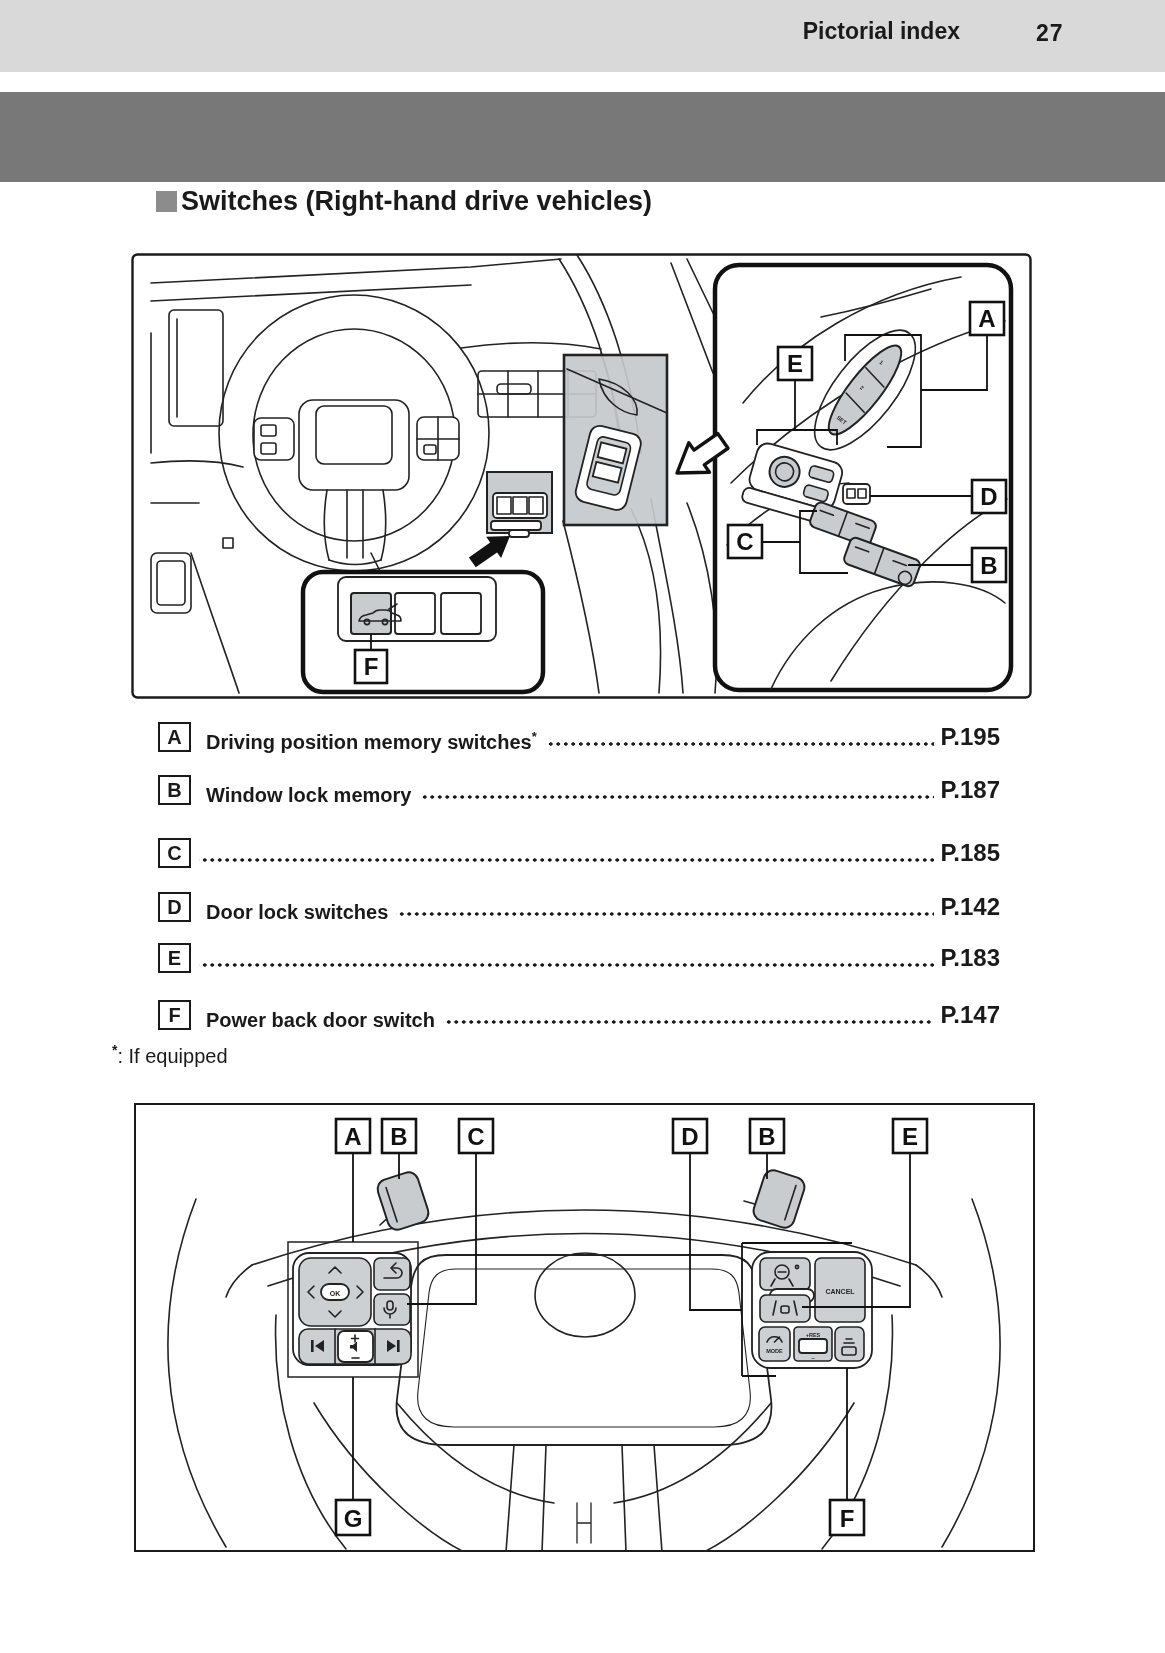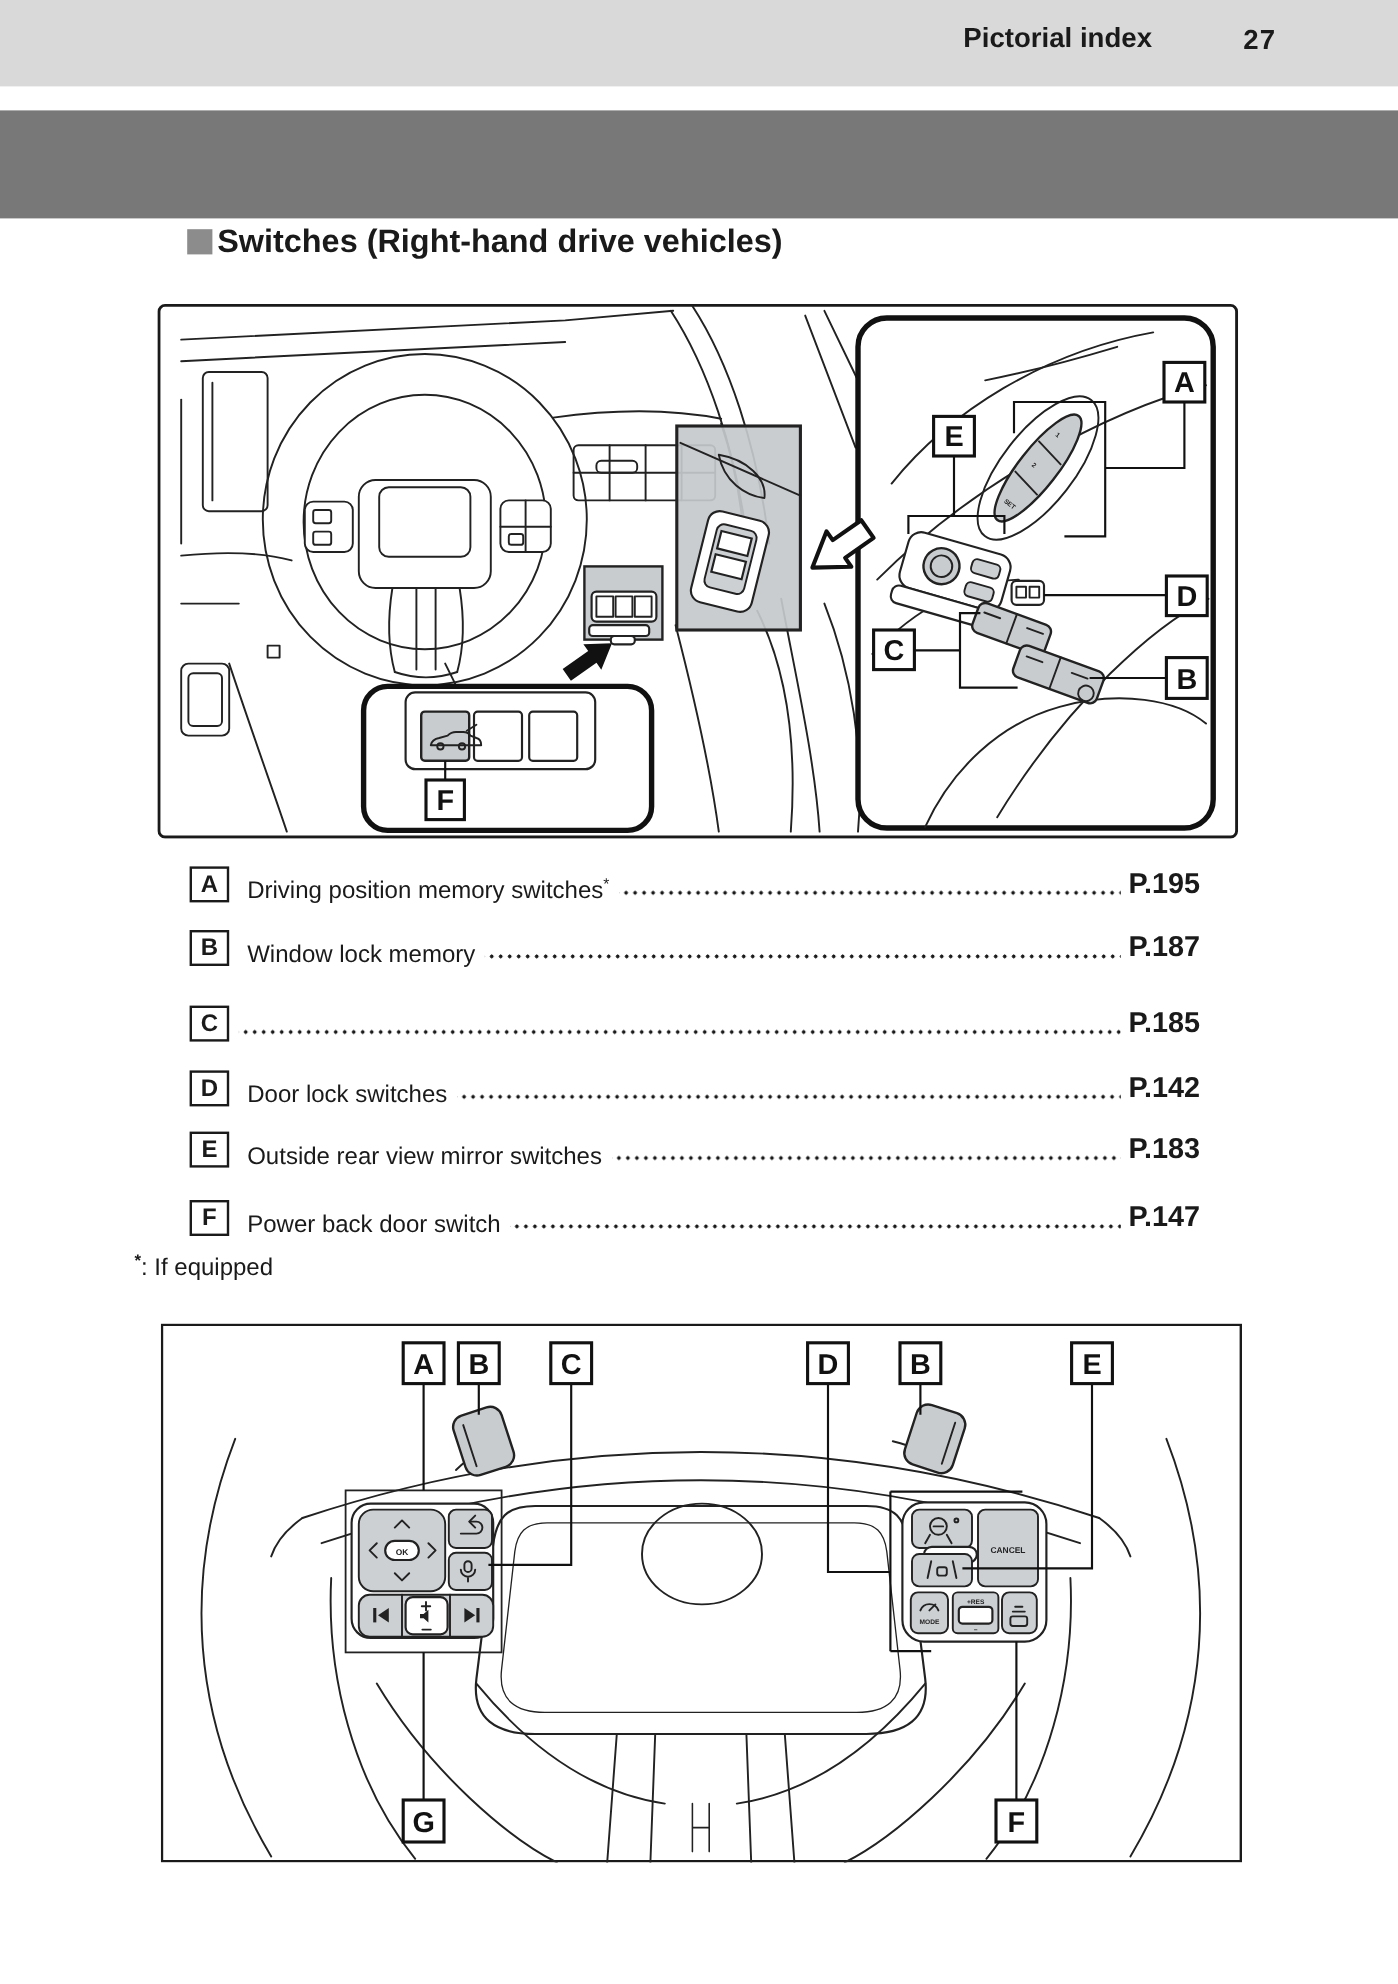--- a/index.html
+++ b/index.html
@@ -25,21 +25,21 @@
   .wht{fill:#fff;stroke:#222;stroke-width:1.8;}
   .lbox{fill:#fff;stroke:#111;stroke-width:2.6;}
   .cl{font:bold 24px "Liberation Sans",sans-serif;text-anchor:middle;fill:#111;}
   .tiny{font:bold 7px "Liberation Sans",sans-serif;text-anchor:middle;fill:#222;}
   .tiny5{font:bold 5.5px "Liberation Sans",sans-serif;text-anchor:middle;fill:#222;}
   .lead{stroke:#111;stroke-width:1.8;fill:none;}
   
   .row{position:absolute;left:158px;width:842px;height:30px;display:flex;align-items:flex-start;}
   .lb{width:29px;height:26px;border:2px solid #1a1a1a;font-size:20px;font-weight:bold;
       text-align:center;line-height:26px;flex:0 0 auto;}
-  .rt{margin-left:15px;font-size:20px;font-weight:normal;line-height:30px;white-space:nowrap;}
+  .rt{margin-left:15px;font-size:20px;font-weight:bold;line-height:30px;white-space:nowrap;}
   .rt sup{font-size:13px;}
   .dots{flex:1;height:30px;margin:0 6px 0 8px;
         background-image:radial-gradient(circle,#1a1a1a 1.5px,transparent 1.8px);
         background-size:7.5px 4px;background-repeat:repeat-x;
         background-position:2px calc(100% - 6px);}
   .pg{font-size:24px;font-weight:bold;line-height:30px;flex:0 0 auto;}
   .foot{left:112px;top:1042px;font-size:20px;}
   .foot sup{font-size:14px;font-weight:bold;}
 </style>
 </head>
@@ -235,21 +235,20 @@
     <div class="pg">P.185</div>
   </div>
   <div class="row" style="top:892px">
     <div class="lb">D</div>
     <div class="rt"><span>Door lock switches</span><sup></sup></div>
     <div class="dots"></div>
     <div class="pg">P.142</div>
   </div>
   <div class="row" style="top:943px">
     <div class="lb">E</div>
-    <div class="rt"><span>Outside rear view mirror switches</span><sup></sup></div>
     <div class="dots"></div>
     <div class="pg">P.183</div>
   </div>
   <div class="row" style="top:1000px">
     <div class="lb">F</div>
     <div class="rt"><span>Power back door switch</span><sup></sup></div>
     <div class="dots"></div>
     <div class="pg">P.147</div>
   </div>
 </div>

